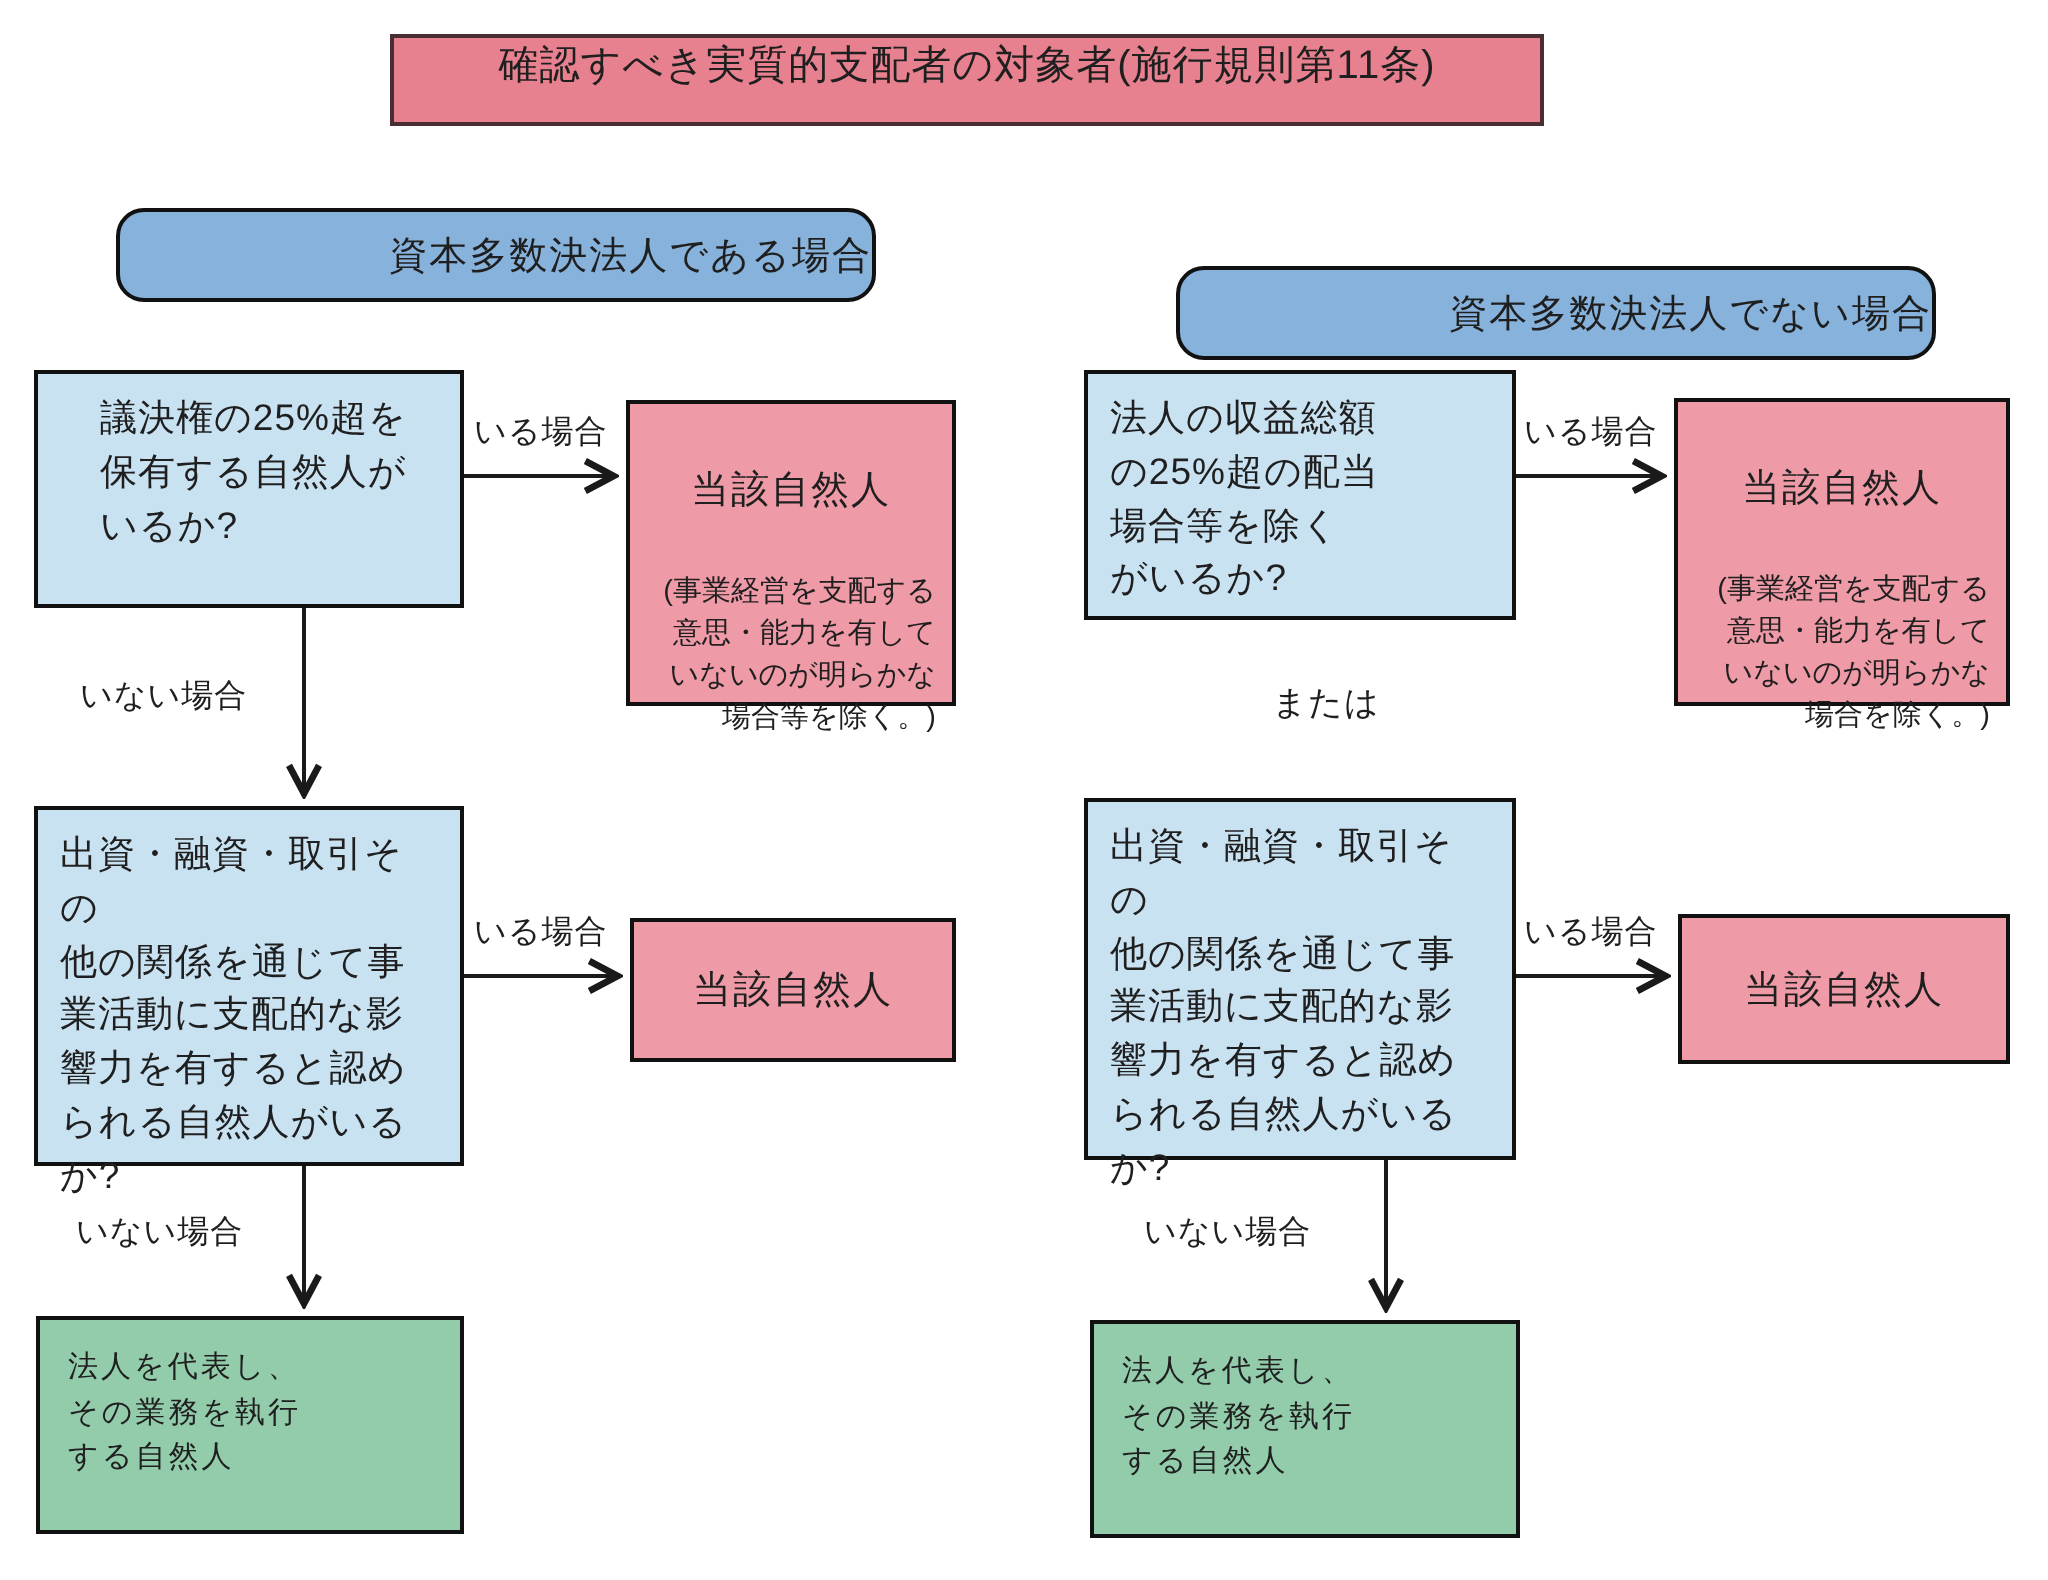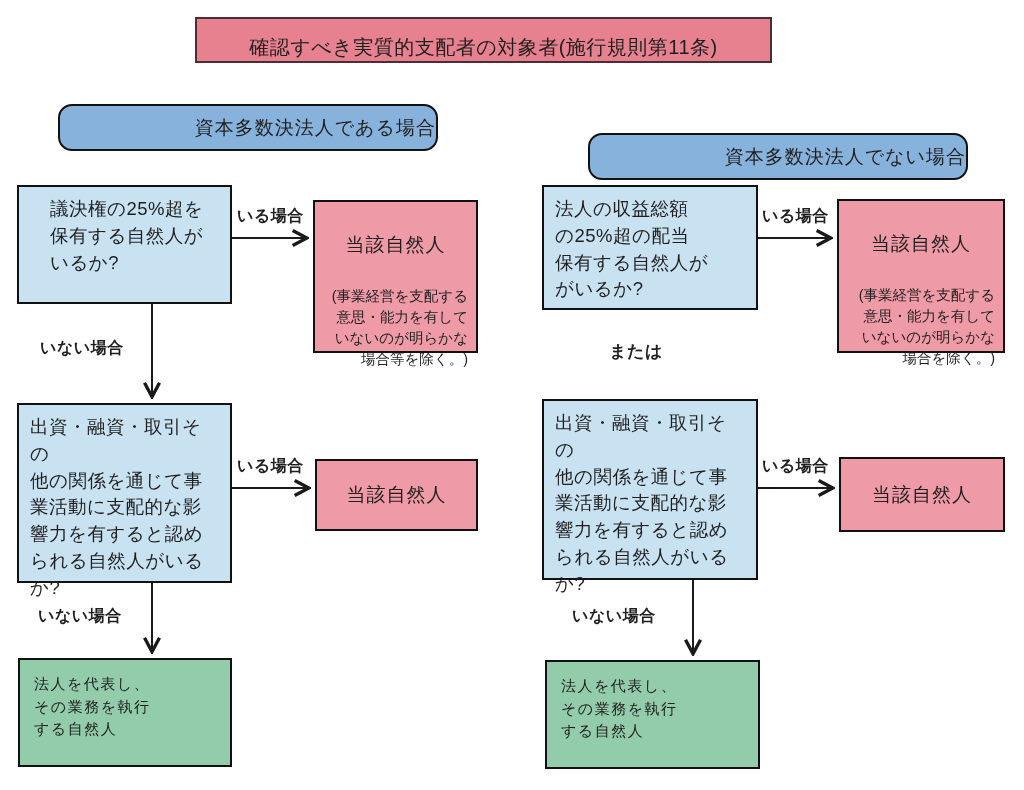--- a/index.html
+++ b/index.html
@@ -5,21 +5,21 @@
   html,body{margin:0;padding:0;background:#ffffff;}
   #canvas{
     position:relative;width:1024px;height:790px;background:#fff;overflow:hidden;
     font-family:"Liberation Sans","DejaVu Sans",sans-serif;color:#1f1f1f;
   }
   #arrows{position:absolute;left:0;top:0;z-index:1;}
   .abs{position:absolute;box-sizing:border-box;z-index:2;}
   .title-box{
     left:195px;top:17px;width:577px;height:46px;
     background:var(--title-fill,#e8818f);border:2px solid var(--title-border,#4a2e33);
-    display:flex;align-items:flex-end;justify-content:center;
+    display:flex;align-items:flex-start;justify-content:center;
     font-size:20px;letter-spacing:.5px;
   }
   .header{
     width:380px;height:47px;border:2.5px solid var(--border,#111);border-radius:14px;
     background:var(--header-fill,#87b2dc);
     display:flex;align-items:center;justify-content:flex-end;font-size:19px;letter-spacing:1px;
   }
   #h-left{left:58px;top:104px;}
   #h-right{left:588px;top:104px;margin-top:29px;}
   .box{border:2.5px solid var(--border,#111);white-space:pre-line;}
@@ -42,29 +42,29 @@
   }
   .pink.small{display:flex;align-items:center;justify-content:center;}
   #l-p2{left:315px;top:444px;width:163px;height:72px;}
   #r-p2{left:839px;top:442px;width:166px;height:75px;}
   .green{
     background:var(--final-fill,#92ccab);
     font-size:15px;line-height:1.5;padding:13px 14px;letter-spacing:1.5px;
   }
   #l-g{left:18px;top:658px;width:214px;height:109px;}
   #r-g{left:545px;top:660px;width:215px;height:109px;}
-  .lbl{font-size:16px;letter-spacing:.5px;z-index:2;font-weight:bold;}
+  .lbl{font-size:16px;letter-spacing:.5px;z-index:2;}
   #lbl-l-yes1{left:237px;top:206px;}
   #lbl-l-no1{left:40px;top:338px;}
   #lbl-l-yes2{left:237px;top:456px;}
   #lbl-l-no2{left:38px;top:606px;}
   #lbl-r-yes1{left:762px;top:206px;}
   #lbl-r-yes2{left:762px;top:456px;}
   #lbl-r-no{left:572px;top:606px;}
-  #lbl-or{left:581px;top:340px;width:110px;text-align:center;font-size:17px;}
+  #lbl-or{left:608px;top:340px;width:110px;text-align:center;font-size:17px;}
 </style>
 </head>
 <body>
 
 <div id="canvas">
 
   <svg id="arrows" width="1024" height="790" aria-hidden="true">
     <defs>
       <marker id="chev" viewBox="0 0 12 12" refX="10" refY="6" markerWidth="10" markerHeight="10" orient="auto">
         <path d="M2,1.5 L10.5,6 L2,10.5" fill="none" stroke="#1a1a1a" stroke-width="2"></path>
@@ -117,21 +117,21 @@
 その業務を執行
 する自然人</div>
 
   <div class="abs lbl" id="lbl-l-yes1">いる場合</div>
   <div class="abs lbl" id="lbl-l-no1">いない場合</div>
   <div class="abs lbl" id="lbl-l-yes2">いる場合</div>
   <div class="abs lbl" id="lbl-l-no2">いない場合</div>
 
   <div class="abs box q" id="r-q1">法人の収益総額
 の25%超の配当
-保有する自然人が
+場合等を除く
 がいるか?</div>
 
   <div class="abs box pink tall" id="r-p1">
     <div class="pt">当該自然人</div>
     <div class="pn">(事業経営を支配する
 意思・能力を有して
 いないのが明らかな
 場合を除く。)</div>
   </div>
 

